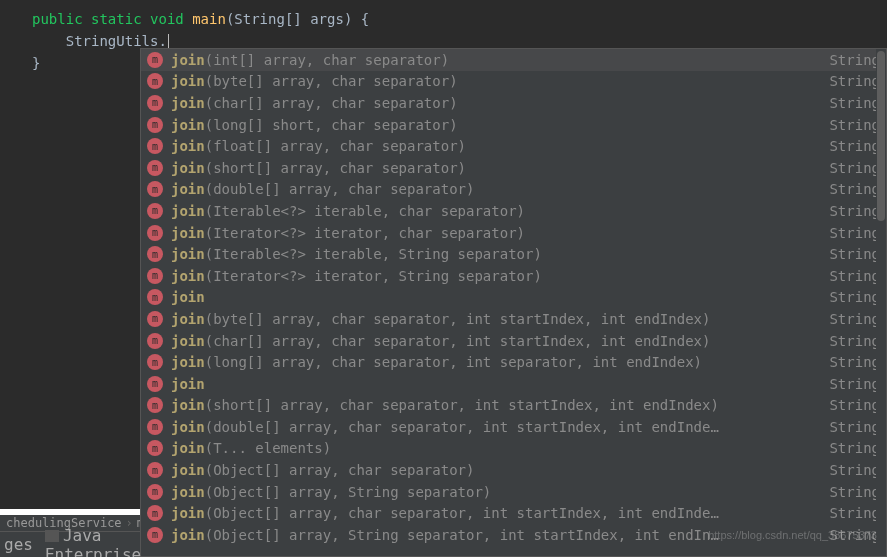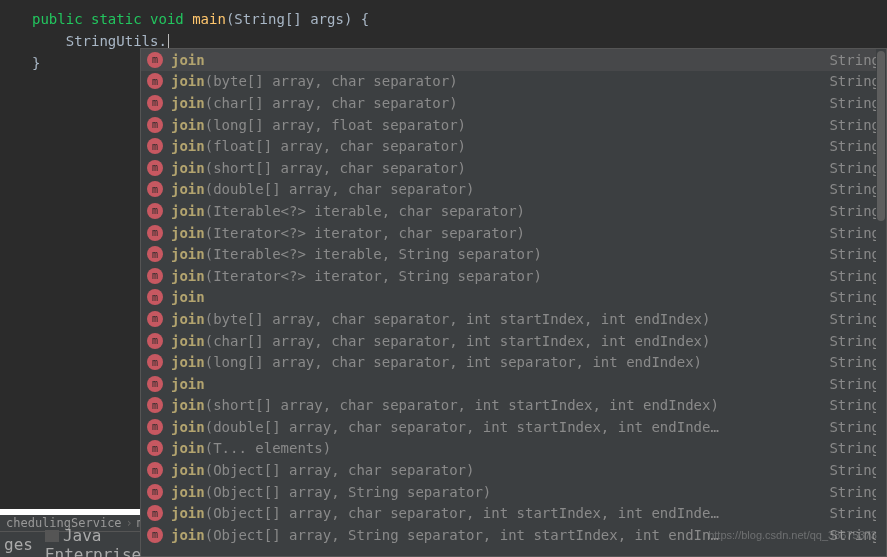--- a/index.html
+++ b/index.html
@@ -143,38 +143,39 @@
   <div class="code-line brace">}</div>
 </div>
 
 <div class="bulb"></div>
 
 <div class="popup">
   <ul class="popup-list" id="popup-list">
       <li class="item selected">
         <span class="icon">m</span>
         <span class="name">join</span>
+        <span class="params">(int[] array, char separator)</span>
         <span class="ret">String</span>
       </li>
       <li class="item">
         <span class="icon">m</span>
         <span class="name">join</span>
         <span class="params">(byte[] array, char separator)</span>
         <span class="ret">String</span>
       </li>
       <li class="item">
         <span class="icon">m</span>
         <span class="name">join</span>
         <span class="params">(char[] array, char separator)</span>
         <span class="ret">String</span>
       </li>
       <li class="item">
         <span class="icon">m</span>
         <span class="name">join</span>
-        <span class="params">(long[] array, float separator)</span>
+        <span class="params">(long[] short, char separator)</span>
         <span class="ret">String</span>
       </li>
       <li class="item">
         <span class="icon">m</span>
         <span class="name">join</span>
         <span class="params">(float[] array, char separator)</span>
         <span class="ret">String</span>
       </li>
       <li class="item">
         <span class="icon">m</span>

